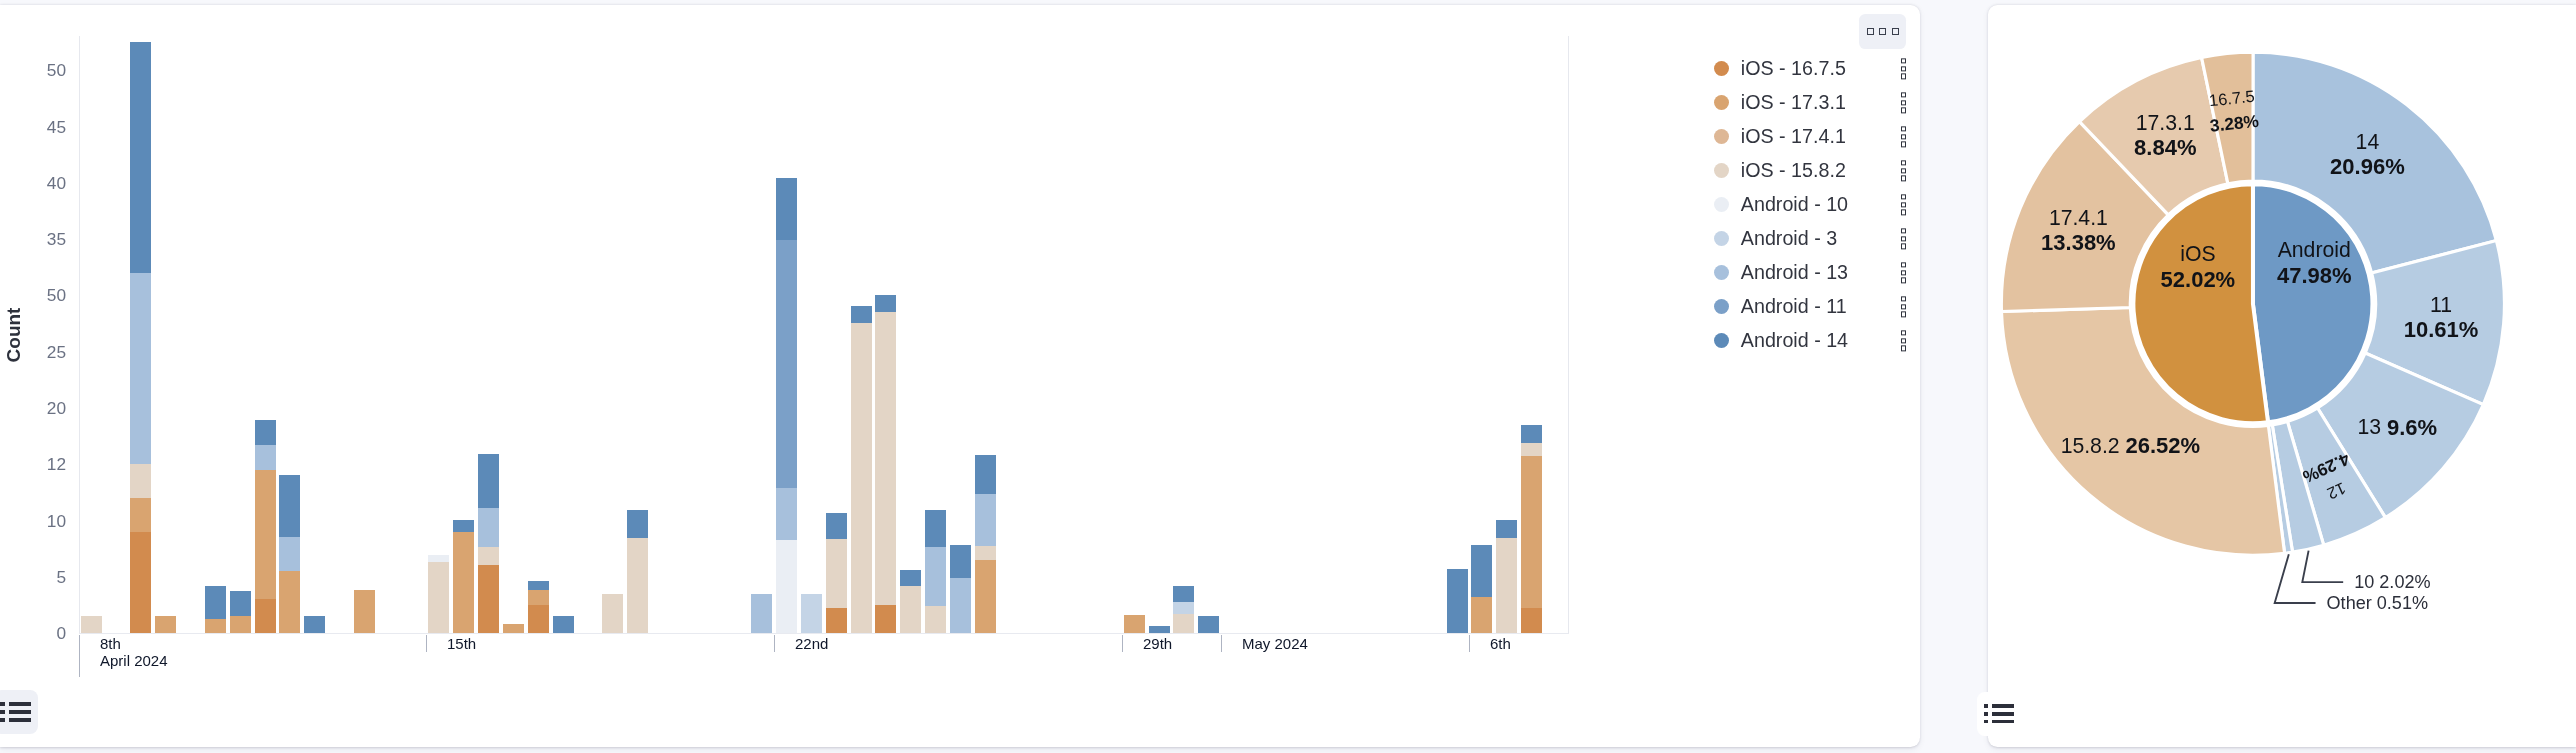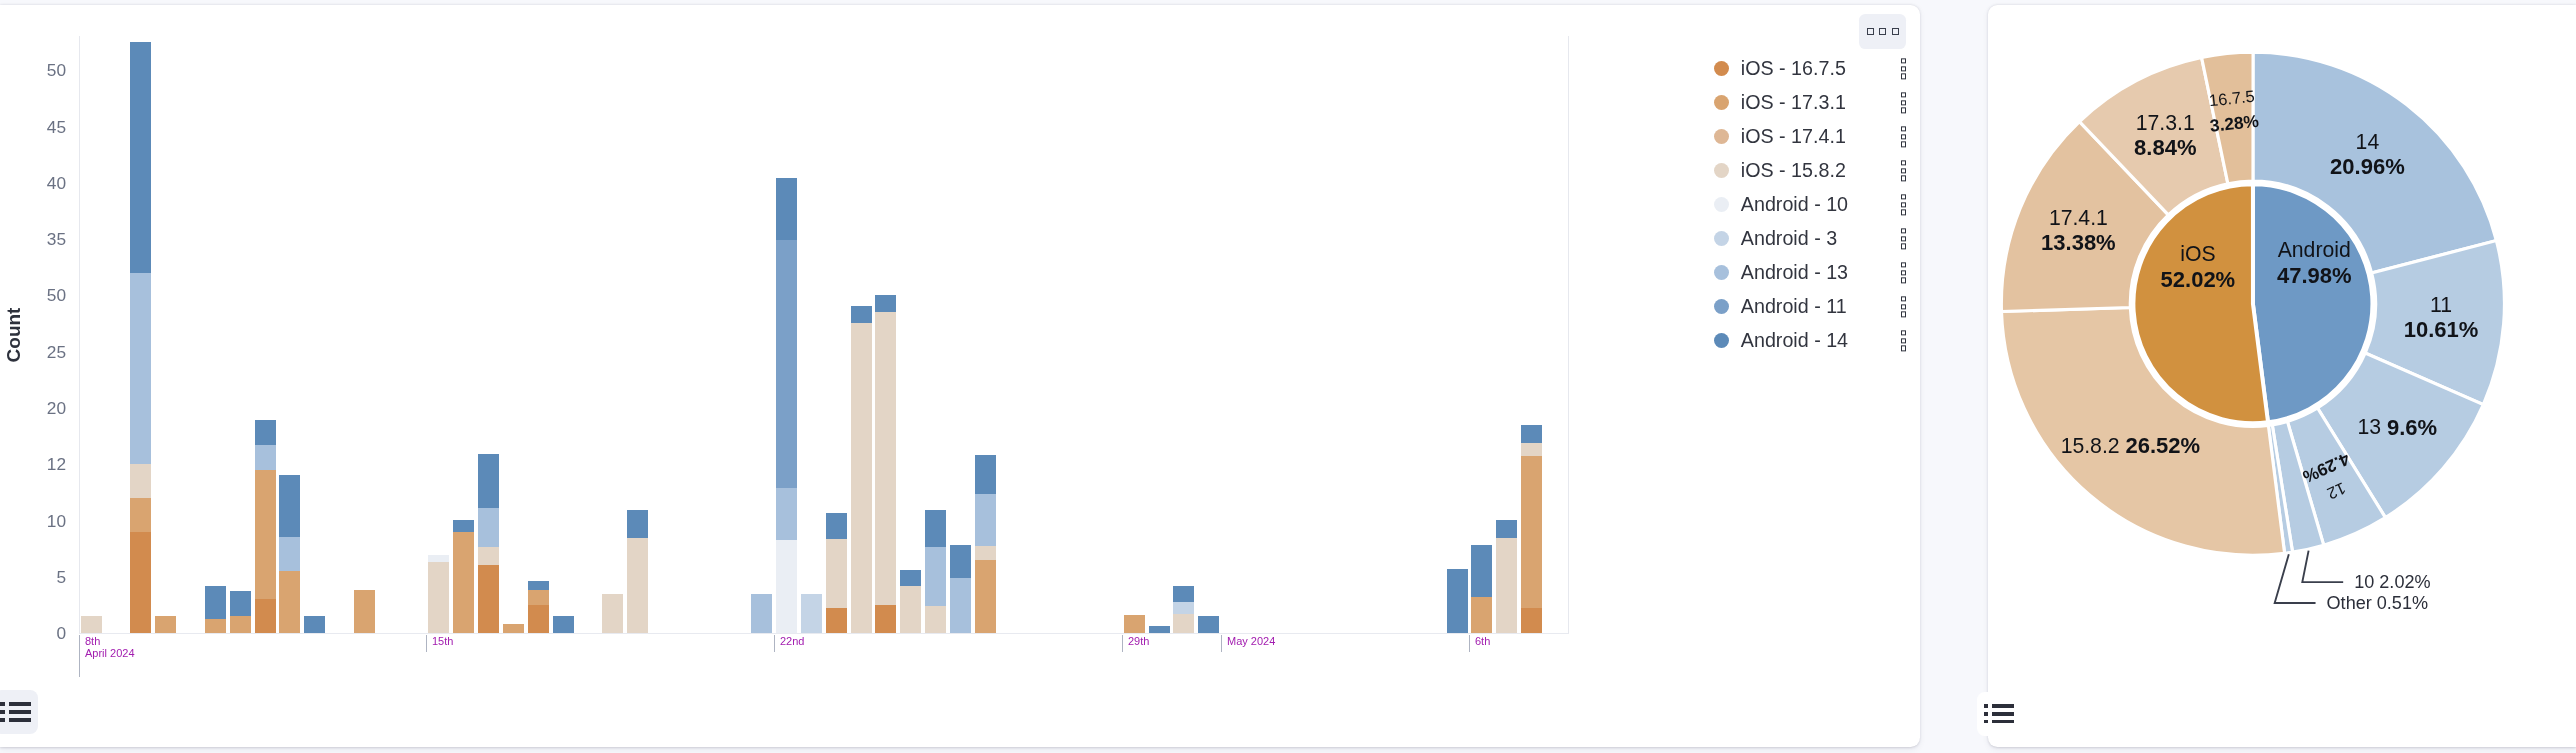--- a/index.html
+++ b/index.html
@@ -34,21 +34,21 @@
   .y-title{position:absolute;left:3.1px;top:330px;transform:rotate(-90deg) translate(-50%,0);transform-origin:left top;
     font-size:19px;font-weight:bold;color:#2d313c;white-space:nowrap;}
   .ytick{position:absolute;right:0;transform:translateY(-50%);font-size:17.3px;color:#6a7183;text-align:right;width:41px;}
   .yticks{position:absolute;left:25px;top:0;width:41px;height:742px;}
   .plot{position:absolute;left:79px;top:31px;width:1490px;height:597px;}
   .axis-v{position:absolute;left:79px;top:31px;width:0.8px;height:597px;background:#e6e8ee;}
   .axis-v.right{left:1568px;}
   .axis-h{position:absolute;left:79px;top:628px;width:1490px;height:1.6px;background:#e8eaf0;}
   .bar{position:absolute;bottom:0;display:flex;flex-direction:column-reverse;}
   .seg{width:100%;}
-  .xtick{position:absolute;top:630px;font-size:11px;color:#a21caf;white-space:nowrap;padding-left:5px;
+  .xtick{position:absolute;top:630px;font-size:15px;color:#0f172a;white-space:nowrap;padding-left:20px;
     border-left:0.8px solid #aeb4c2;line-height:1.15;height:17.3px;}
   .xtick.tall{height:42px;}
   .xtick span{display:block;}
   .x-title{position:absolute;left:79px;width:1490px;top:700px;text-align:center;font-size:19.7px;font-weight:bold;color:#2d313c;}
 
   
   .legend{position:absolute;left:1714px;top:47px;width:197px;}
   .legend-item{display:flex;align-items:center;height:34px;cursor:pointer;position:relative;}
   .legend-swatch{width:15px;height:15px;border-radius:50%;flex:0 0 auto;margin-right:11.8px;}
   .legend-label{font-size:19.7px;color:#32353f;white-space:nowrap;}

